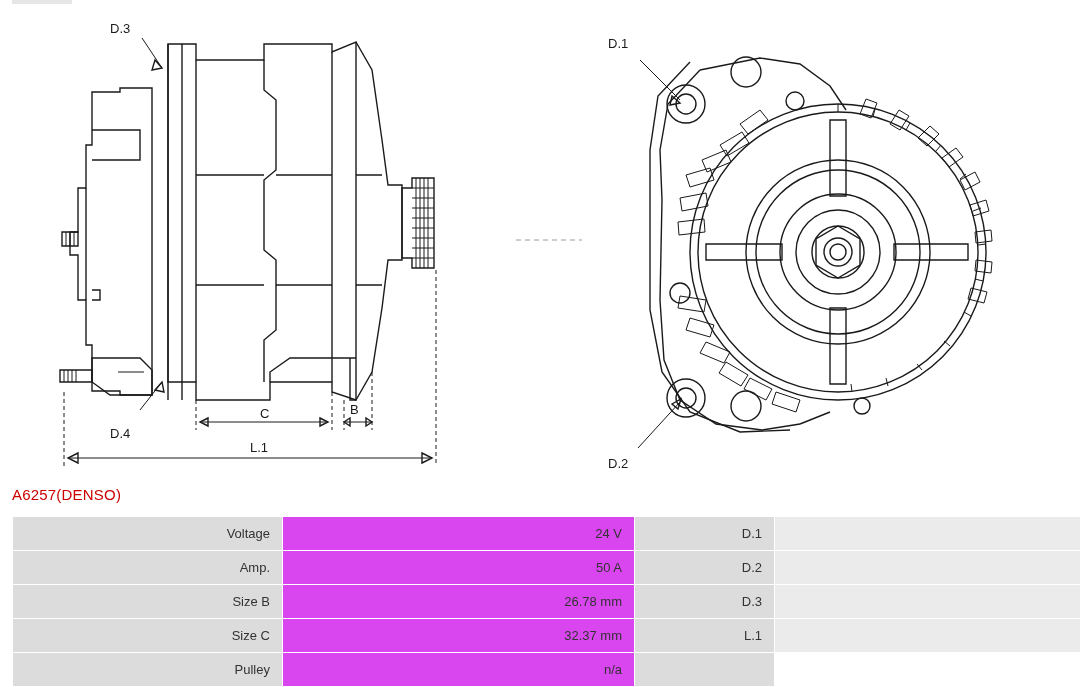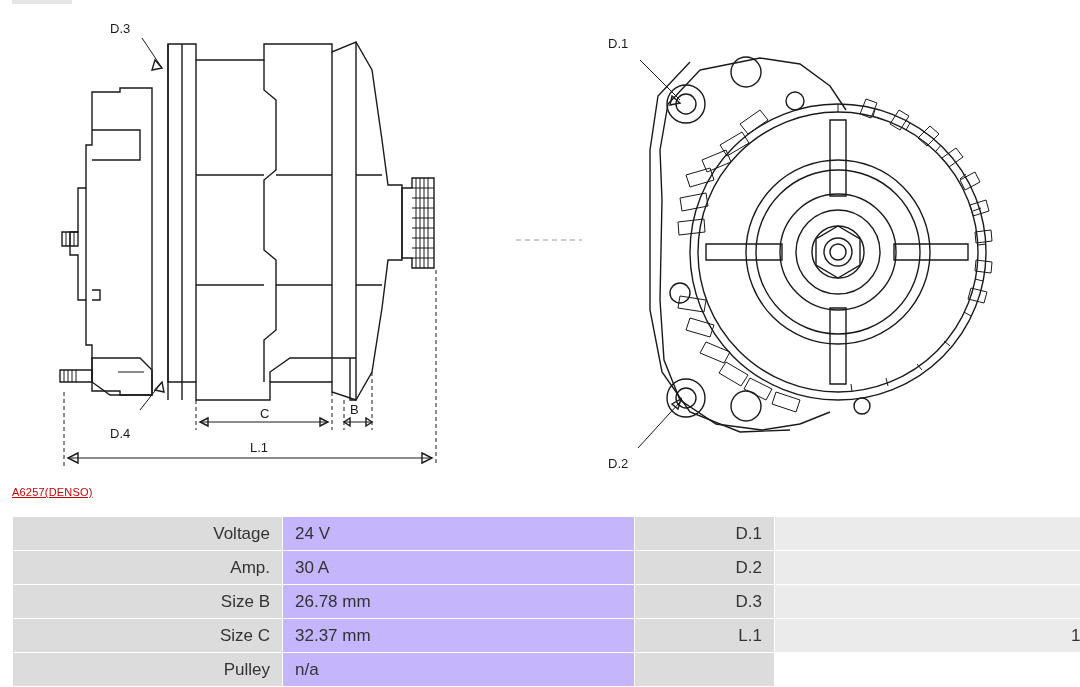--- a/index.html
+++ b/index.html
@@ -27,49 +27,48 @@
     width: 1080px;
     height: 478px;
   }
   .drawing-area svg {
     display: block;
   }
   .part-title {
     position: absolute;
     left: 12px;
     top: 486px;
-    font-size: 11px;
+    font-size: 15px;
     color: #cc0000;
     font-family: "Liberation Sans", sans-serif;
     letter-spacing: 0.2px;
-    text-decoration: underline;
   }
   .spec-table {
     position: absolute;
     left: 12px;
     top: 516px;
     width: 1056px;
     border-collapse: collapse;
     table-layout: fixed;
   }
   .spec-table td {
     height: 33px;
     padding: 0 12px;
-    font-size: 17px;
+    font-size: 13px;
     border: 1px solid #ffffff;
     color: #333333;
   }
   td.label {
     background: #dcdcdc;
     text-align: right;
     width: 245px;
   }
   td.value {
-    background: #c4b5fd;
-    text-align: left;
+    background: #d946ef;
+    text-align: right;
     width: 327px;
   }
   td.label2 {
     background: #dcdcdc;
     text-align: right;
     width: 115px;
   }
   td.value2 {
     background: #ebebeb;
     text-align: right;
@@ -300,21 +299,21 @@
   <table class="spec-table">
     <tbody>
       <tr>
         <td class="label">Voltage</td>
         <td class="value">24 V</td>
         <td class="label2">D.1</td>
         <td class="value2">11.00 mm</td>
       </tr>
       <tr>
         <td class="label">Amp.</td>
-        <td class="value">30 A</td>
+        <td class="value">50 A</td>
         <td class="label2">D.2</td>
         <td class="value2">12.00 mm</td>
       </tr>
       <tr>
         <td class="label">Size B</td>
         <td class="value">26.78 mm</td>
         <td class="label2">D.3</td>
         <td class="value2">12.00 mm</td>
       </tr>
       <tr>

